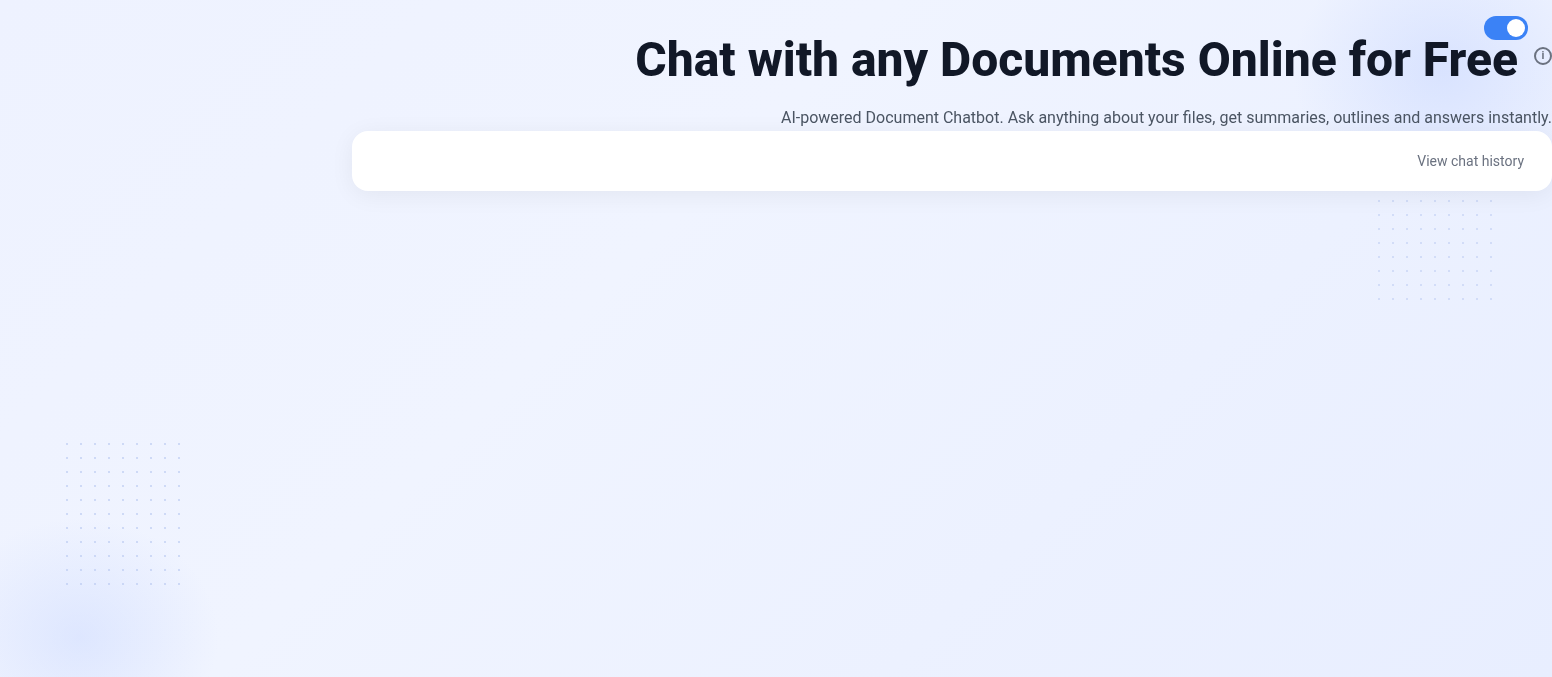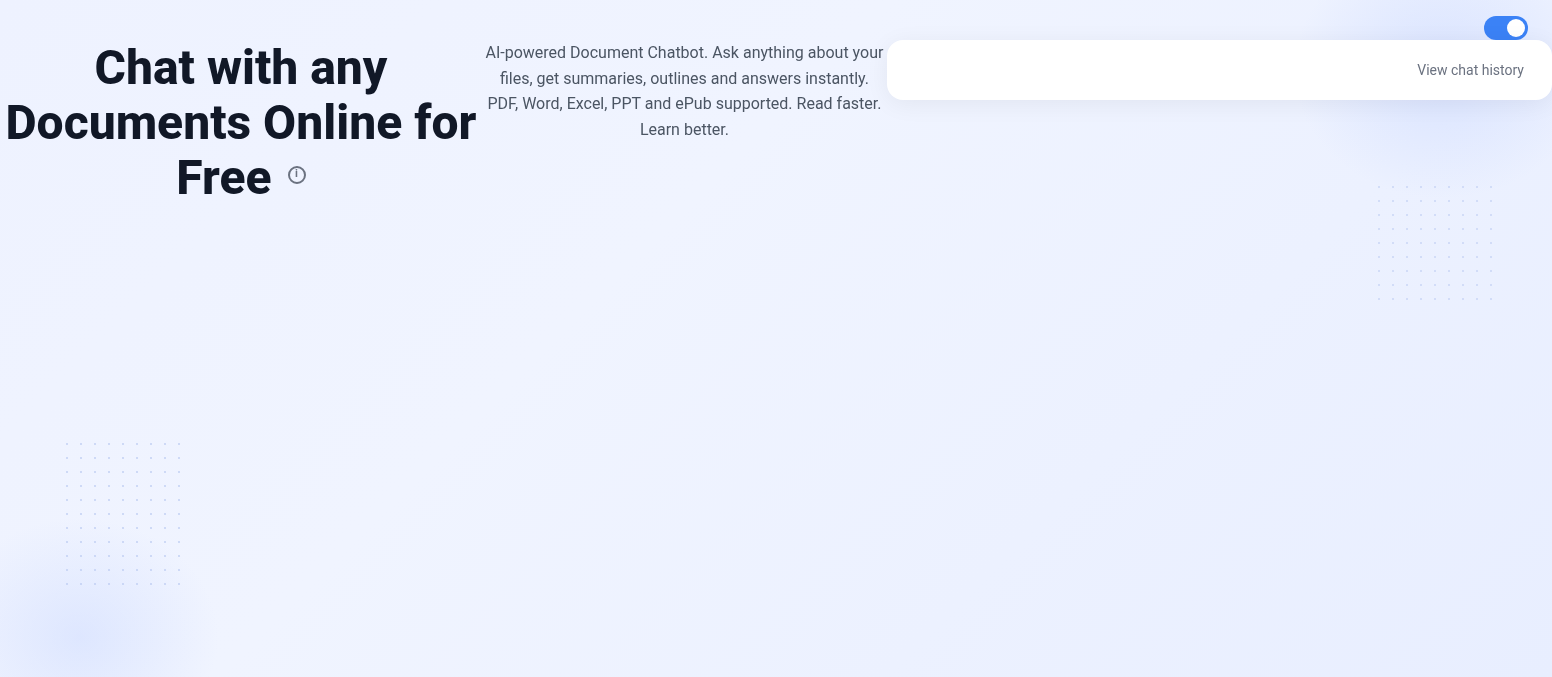--- a/index.html
+++ b/index.html
@@ -87,23 +87,23 @@
       top: 3px;
       right: 3px;
       transition: left 0.2s;
     }
 
     
     .main-content {
       position: relative;
       z-index: 10;
       display: flex;
-      flex-direction: row;
-      align-items: flex-start;
-      padding-top: 40px;
+      flex-direction: column;
+      align-items: flex-end;
+      padding-top: 32px;
     }
 
     .page-title {
       font-size: 48px;
       font-weight: 800;
       color: #111827;
       text-align: center;
       line-height: 1.15;
       margin-bottom: 18px;
     }
@@ -123,21 +123,20 @@
       flex-shrink: 0;
       vertical-align: super;
       cursor: pointer;
     }
 
     .subtitle {
       text-align: center;
       color: #4b5563;
       font-size: 16px;
       line-height: 1.6;
-      margin-bottom: 28px;
     }
 
     
     .card {
       background: white;
       border-radius: 16px;
       width: 1200px;
       max-width: 1200px;
       padding: 28px 36px 32px;
       position: relative;
@@ -224,21 +223,20 @@
 
 <div class="main-content">
 
   <h1 class="page-title">
     <span>Chat with any Documents Online for Free</span>
     <span class="info-icon">i</span>
   </h1>
 
   <p class="subtitle">
     <span>AI-powered Document Chatbot. Ask anything about your files, get summaries, outlines and answers instantly.</span><br>
-    <span>PDF, Word, Excel, PPT and ePub supported. Read faster. Learn better.</span>
   </p>
 
   <div class="card">
 
     <a class="view-chat-history" href="#">View chat history</a>
 
   </div>
 
 </div>
 

